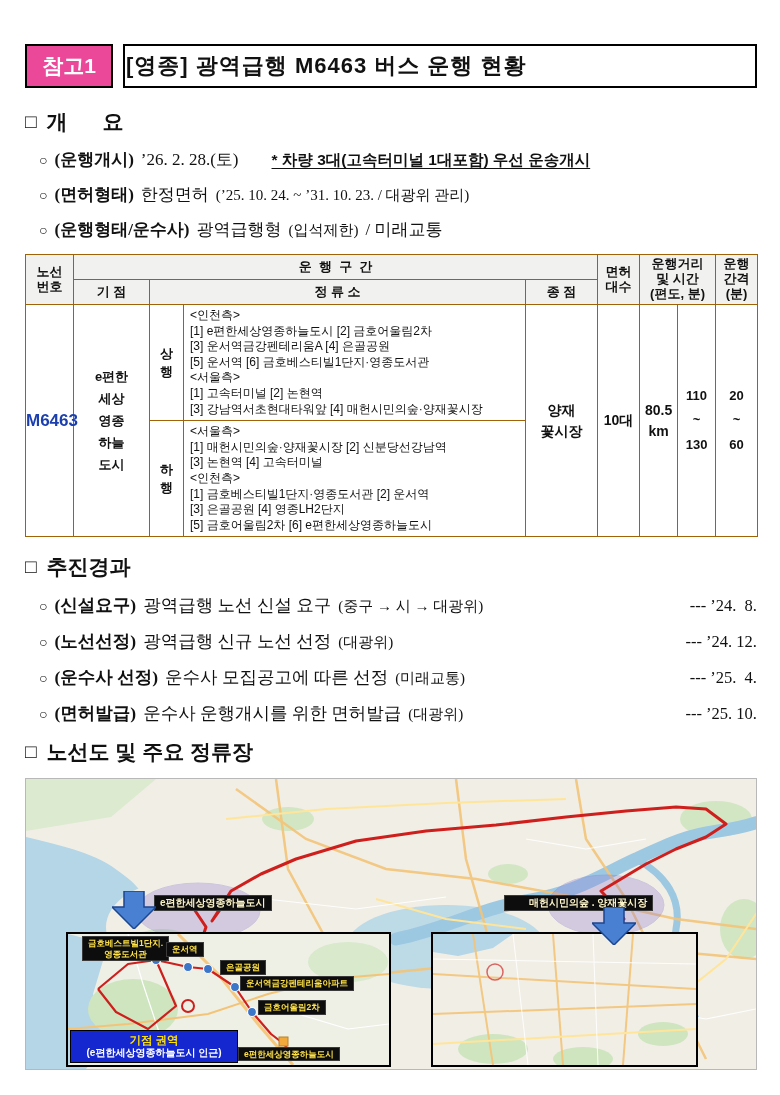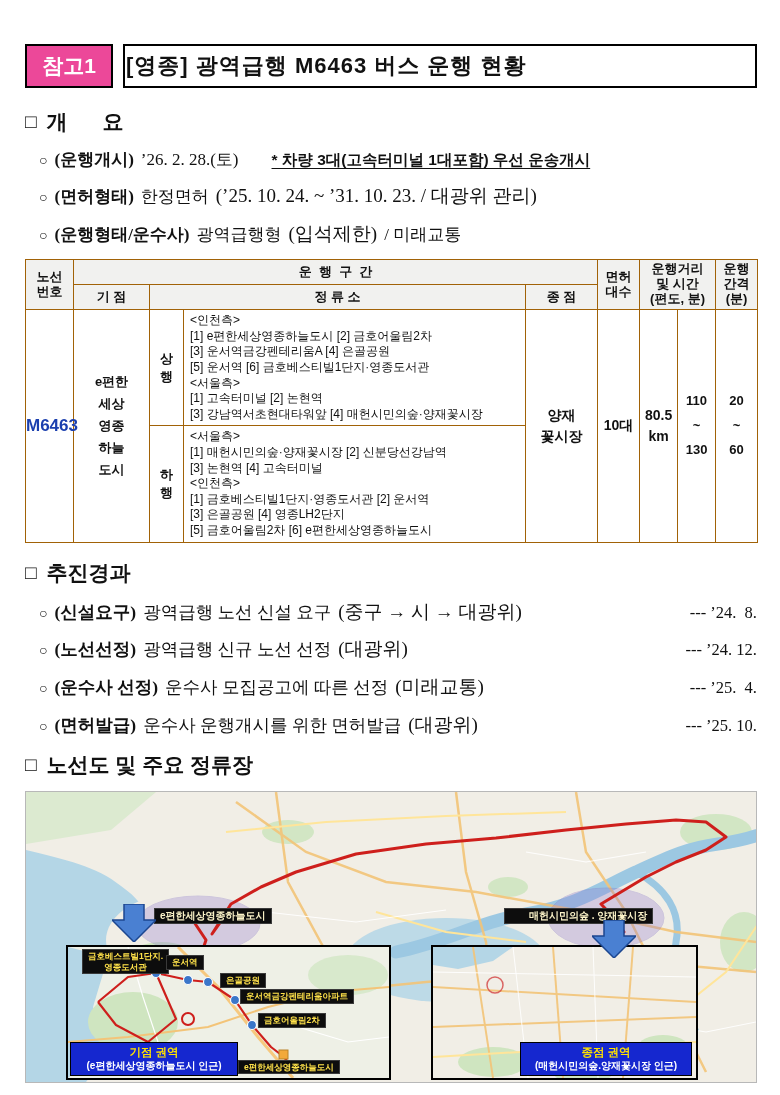--- a/index.html
+++ b/index.html
@@ -21,21 +21,21 @@
           font-size:21px; display:flex; align-items:center; gap:10px; }
   .sqr { font-size:19px; font-weight:normal; }
   .pre { white-space:pre; }
   .preline { white-space:pre-line; }
 
   
   .oline { margin:13px 0 0 14px; font-size:17px; display:flex; align-items:baseline;
            gap:7px; line-height:1.3; }
   .ob { font-size:14px; }
   .olabel { font-weight:bold; }
-  .osmall { font-size:19px; }
+  .osmall { font-size:15px; }
   .note { font-family:"Liberation Sans", sans-serif; font-weight:bold; font-size:15.5px;
           text-decoration:underline; text-underline-offset:3px; margin-left:26px; }
   .date { margin-left:auto; font-size:16.5px; white-space:pre; }
 
   
   table.rt { margin-top:13px; width:732px; border-collapse:collapse; table-layout:fixed;
              font-family:"Liberation Sans", sans-serif; }
   table.rt th, table.rt td { border:1px solid #a16207; vertical-align:middle; }
   table.rt { border:1.5px solid #555; }
   table.rt th { background:#f1f1ef; font-size:13px; font-weight:bold; line-height:1.15;
@@ -313,20 +313,16 @@
             <path d="M200,0 L190,131"></path>
         </g>
         <path d="M0,110 L263,95" stroke="#ffe59a" stroke-width="2" fill="none"></path>
         <g stroke="#ffffff" stroke-width="1" fill="none" opacity="0.9">
           <path d="M0,25 L263,30"></path>
             <path d="M80,0 L95,131"></path>
             <path d="M160,0 L165,131"></path>
         </g>
         <circle cx="62" cy="38" r="8" stroke="#d34242" stroke-width="1.5" fill="none" opacity="0.8"></circle>
       </svg>
-      <div class="banner" style="right:4px; bottom:2px; width:172px;">
-        <span class="bt">종점 권역</span>
-        <span class="bs">(매헌시민의숲.양재꽃시장 인근)</span>
-      </div>
     </div>
   </div>
 
 </div>
 
 </body></html>

